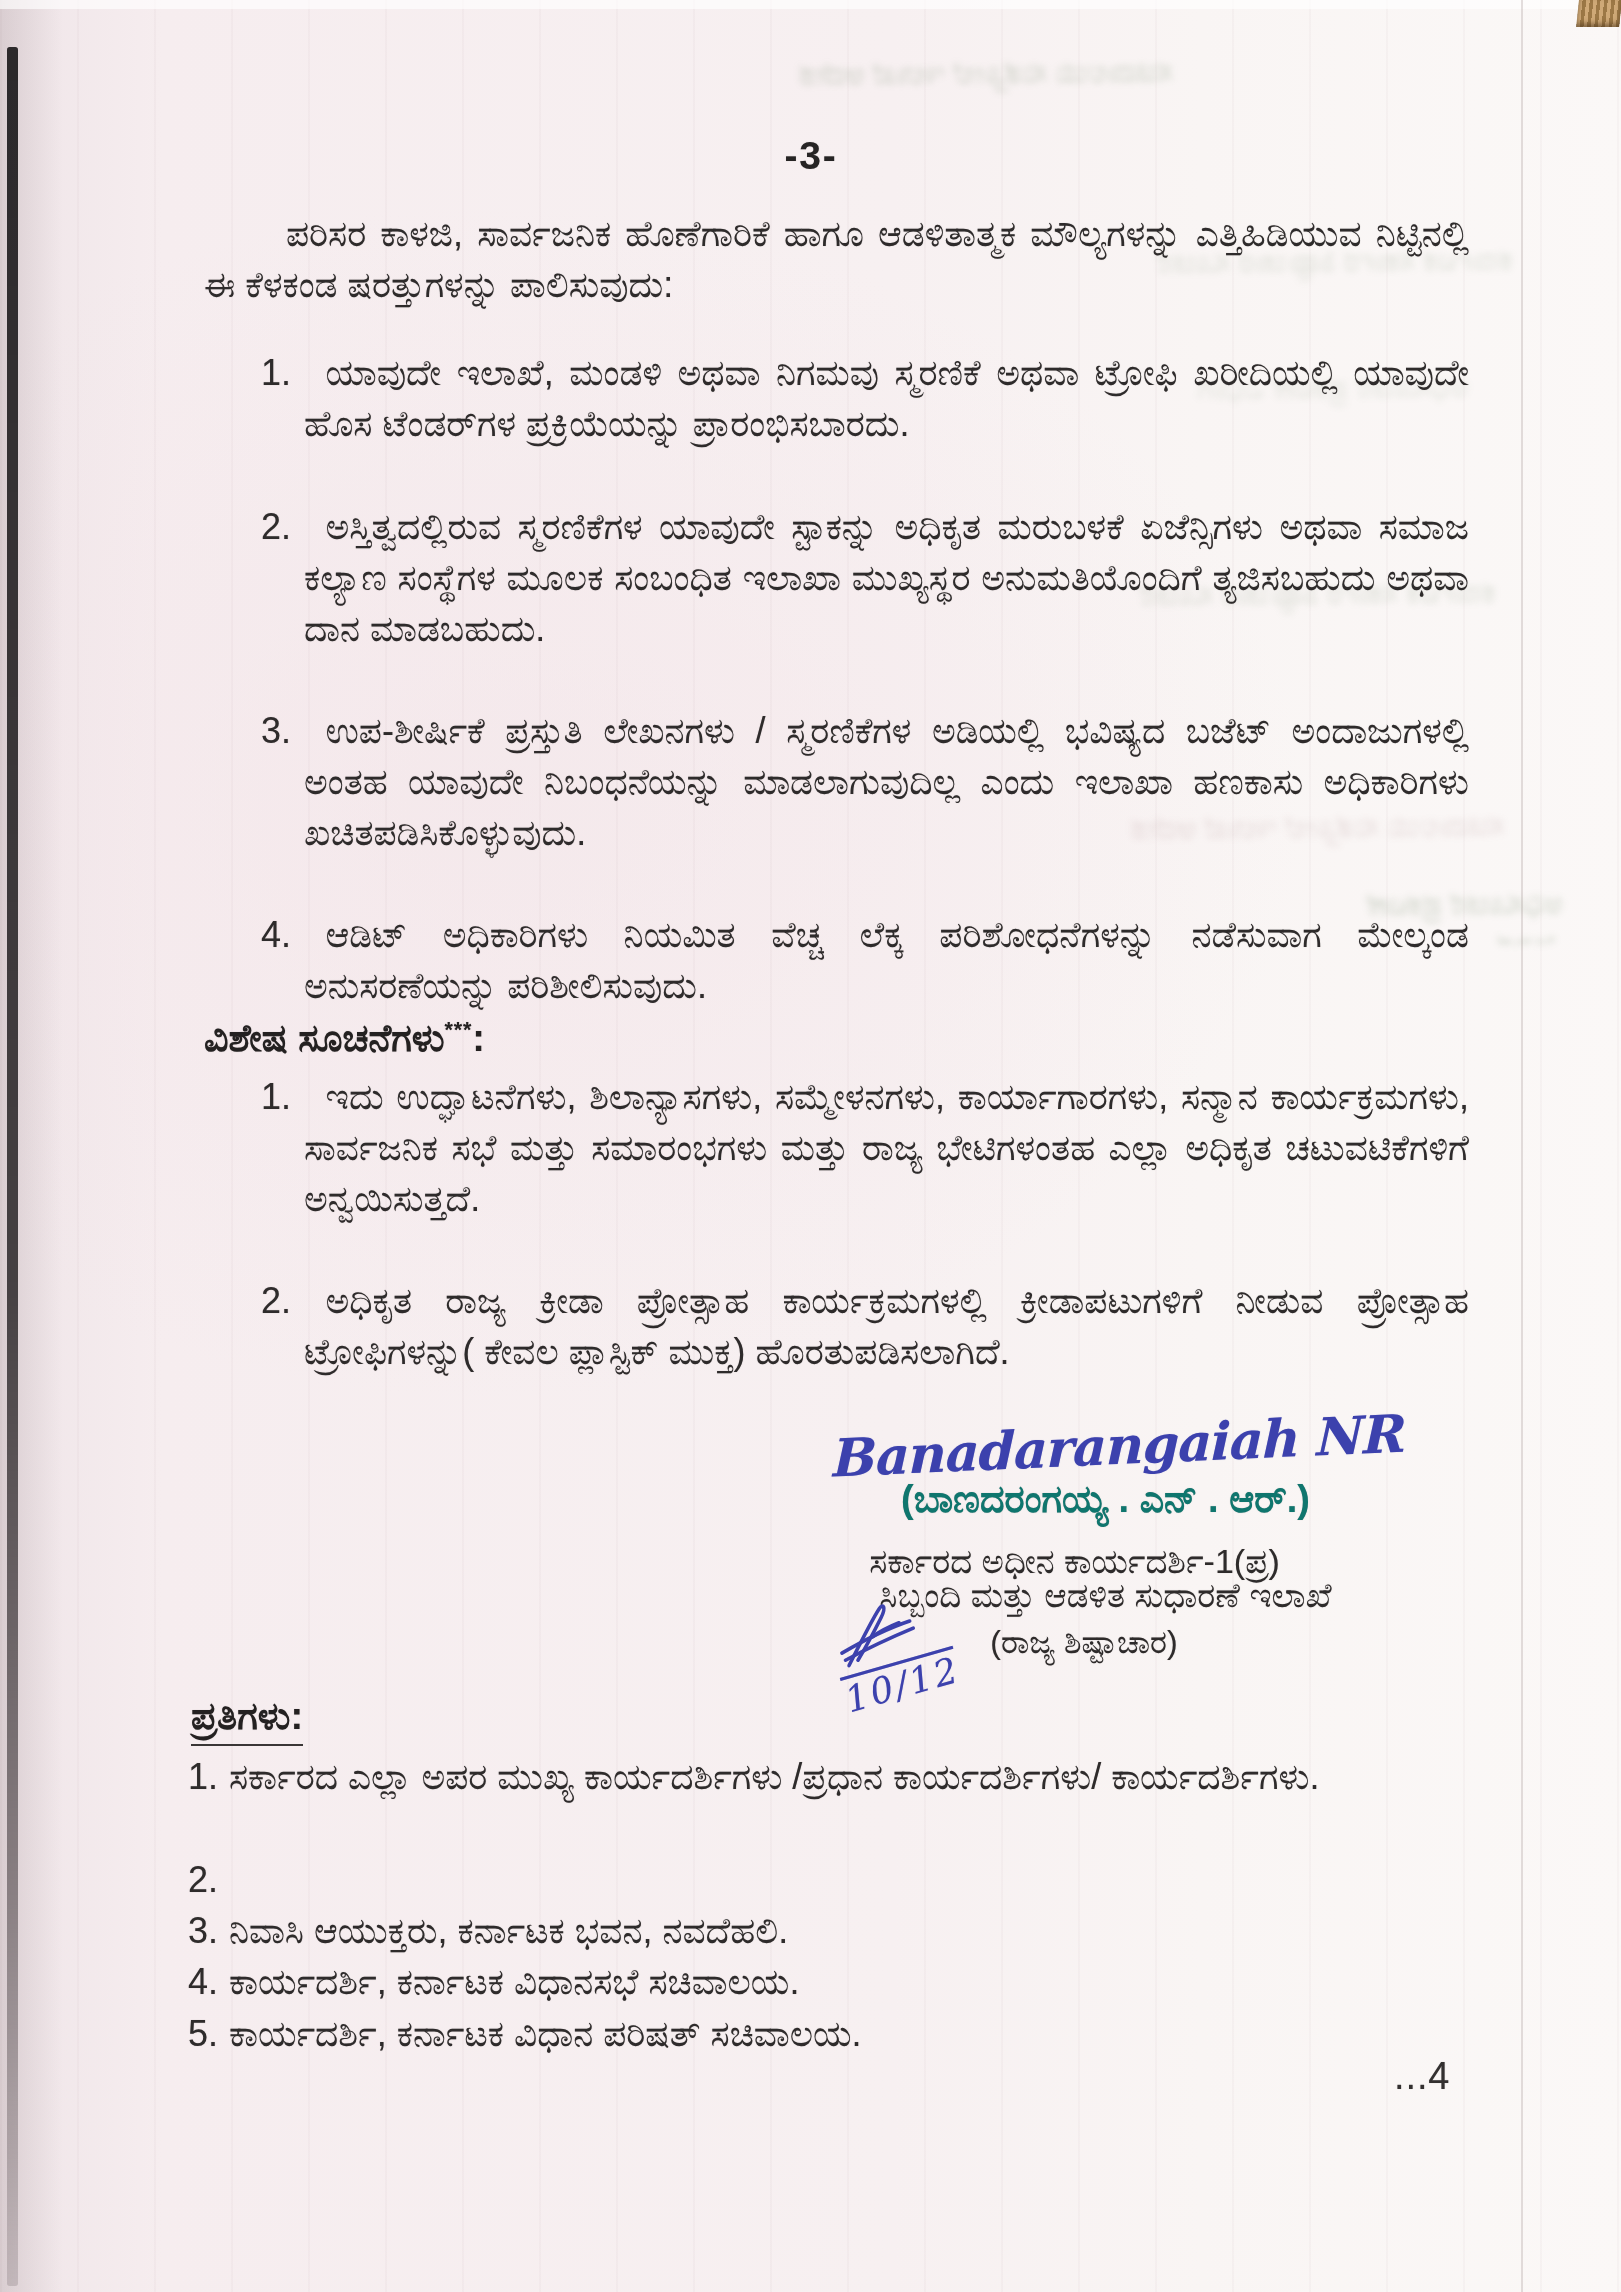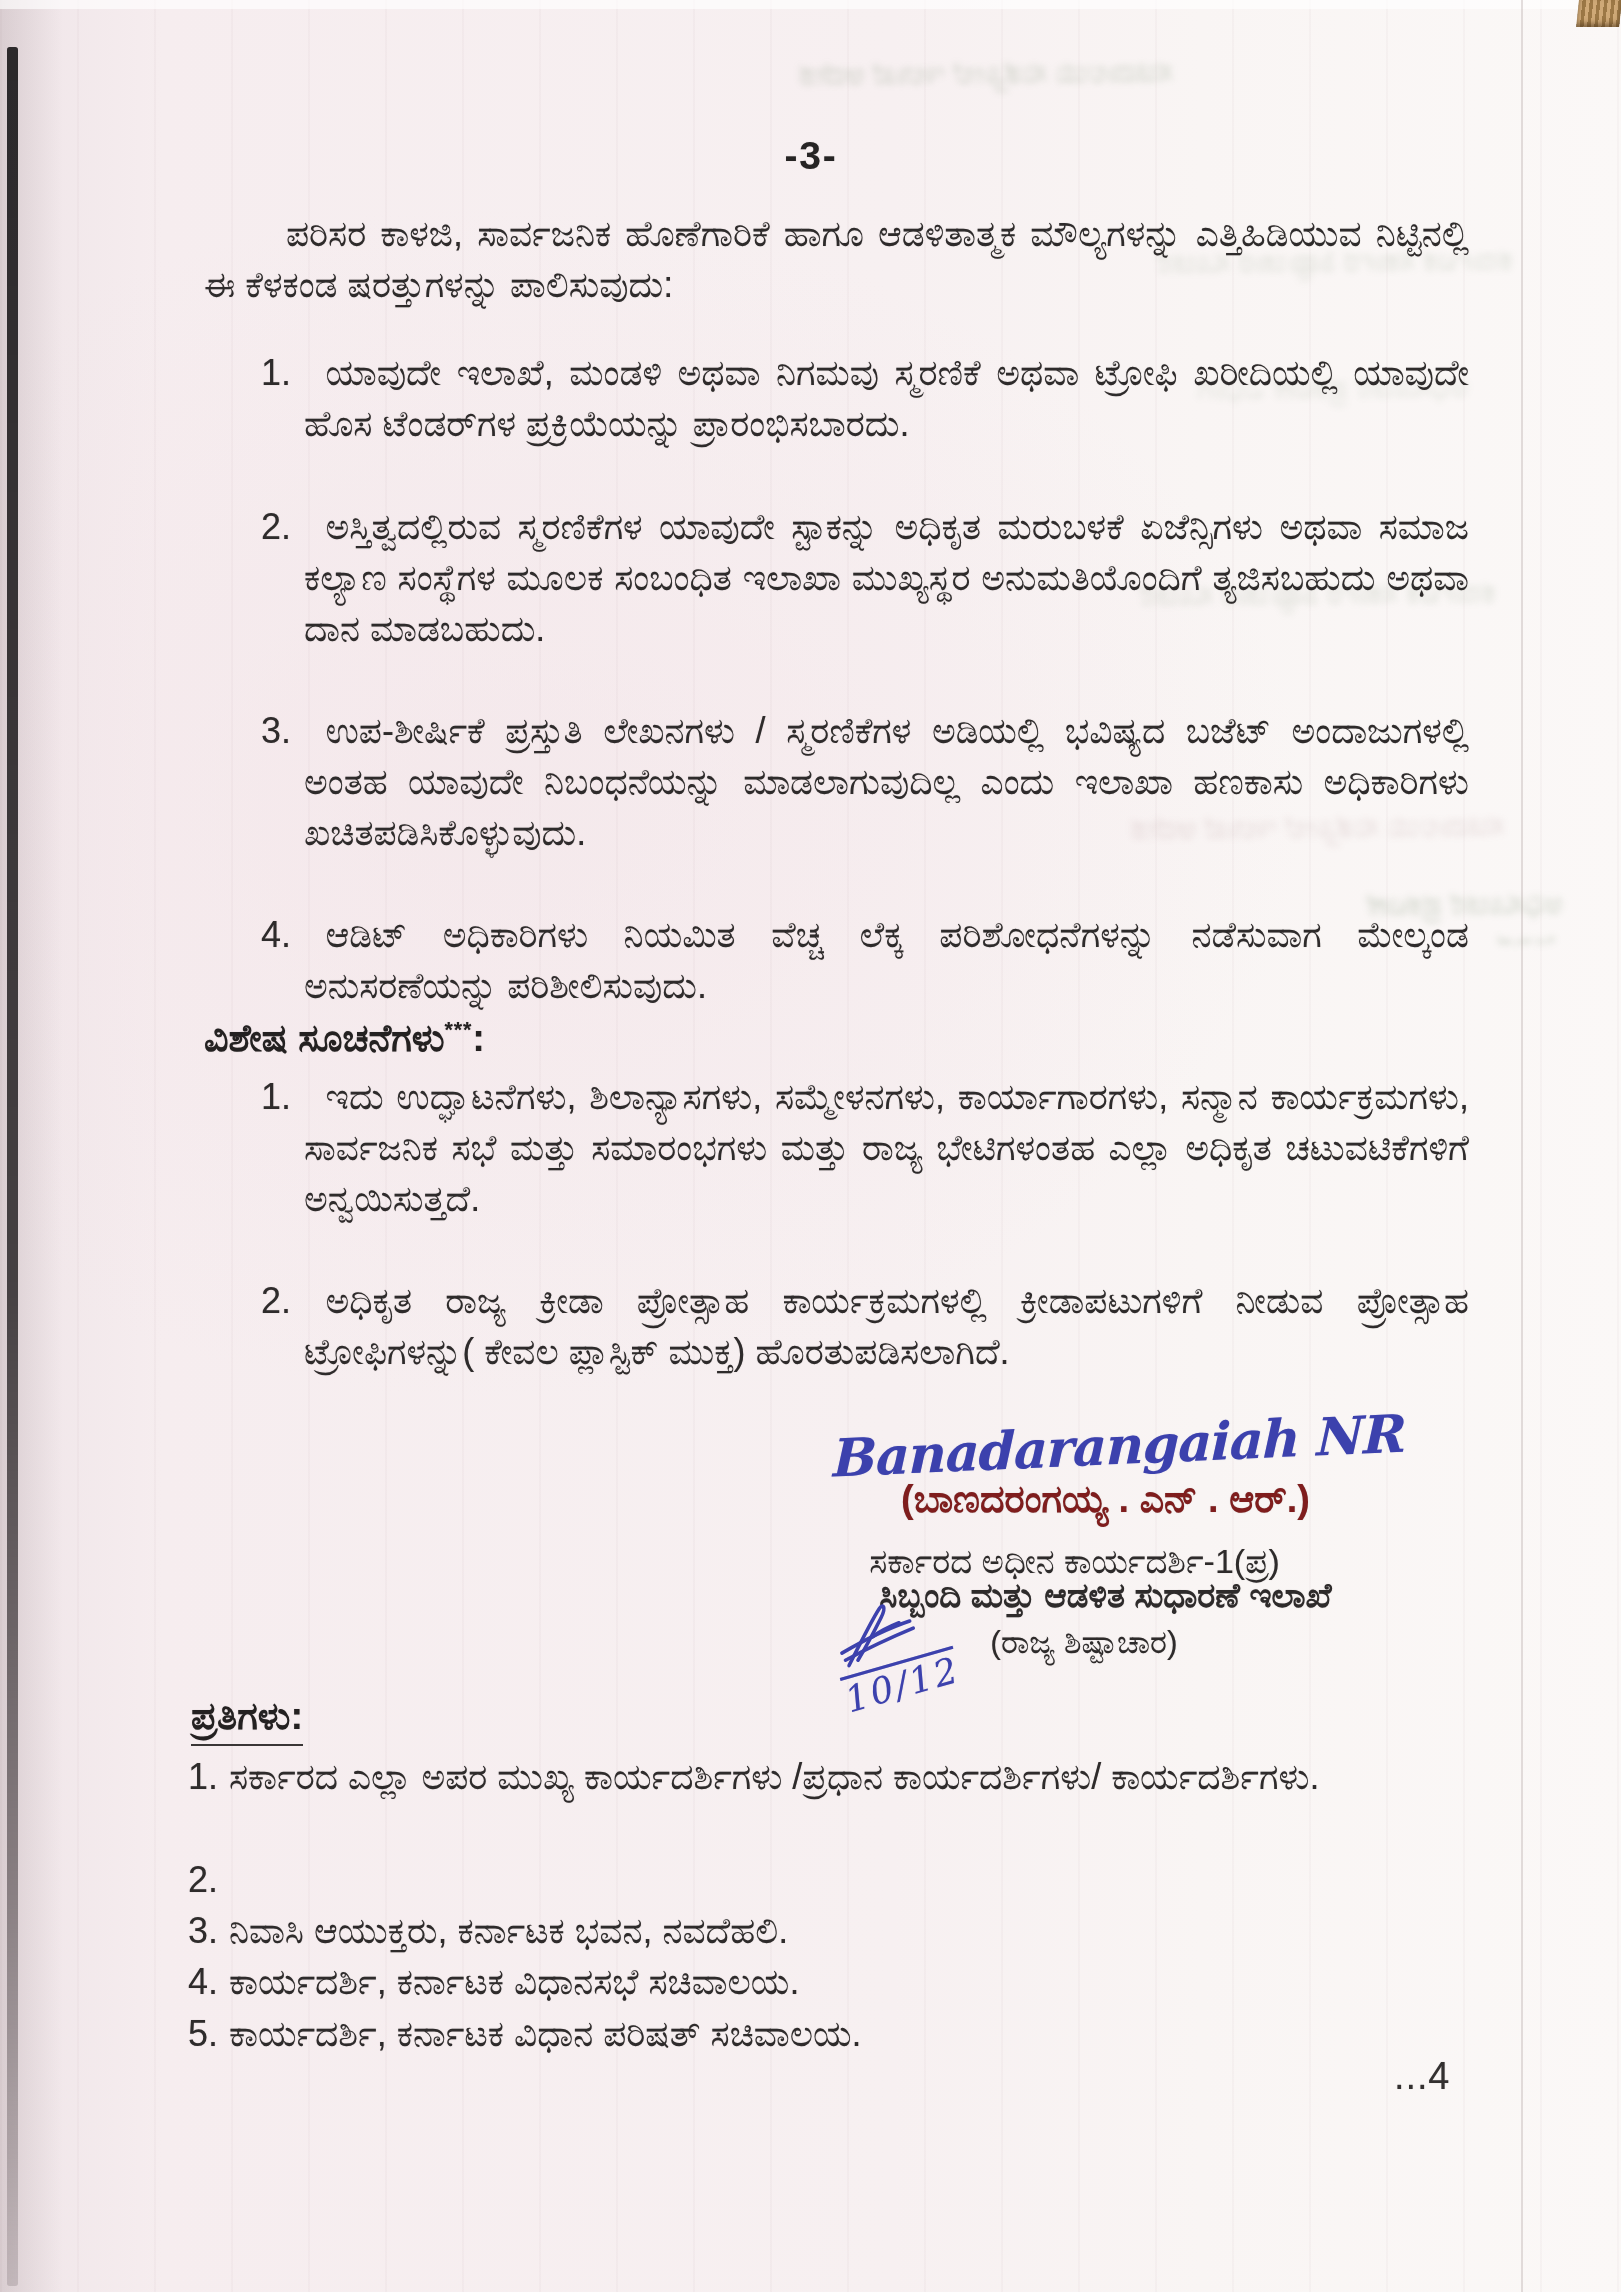--- a/index.html
+++ b/index.html
@@ -56,31 +56,30 @@
 
   .sig-script{
     position:absolute; top:1415px; left:833px; width:573px;
     font-family:"DejaVu Serif", serif; font-style:italic; font-weight:600;
     font-size:52px; letter-spacing:-0.9px; color:var(--signature-ink);
     transform:rotate(-2.5deg) skewX(-4deg); text-align:center;
     text-shadow:0 0 0.9px rgba(60,65,173,.4);
   }
   .sig-name{
     position:absolute; top:1478px; left:837px; width:537px; text-align:center;
-    font-size:38px; font-weight:bold; color:#7f1d1d;
+    font-size:38px; font-weight:bold; color:#0f766e;
   }
   .sig-title{
     position:absolute; top:1530px; left:806px; width:537px; text-align:center;
     font-size:34px;
     margin-top:12px;
   }
   .sig-dept{
     position:absolute; top:1576px; left:837px; width:537px; text-align:center;
     font-size:34px;
-    font-weight:bold;
   }
   .sig-office{
     position:absolute; top:1624px; left:896px; width:376px; text-align:center;
     font-size:32px;
   }
   .sig-scribble{
     position:absolute; top:1601px; left:833px; width:107px; height:81px;
     color:var(--signature-ink);
   }
   .sig-date{

